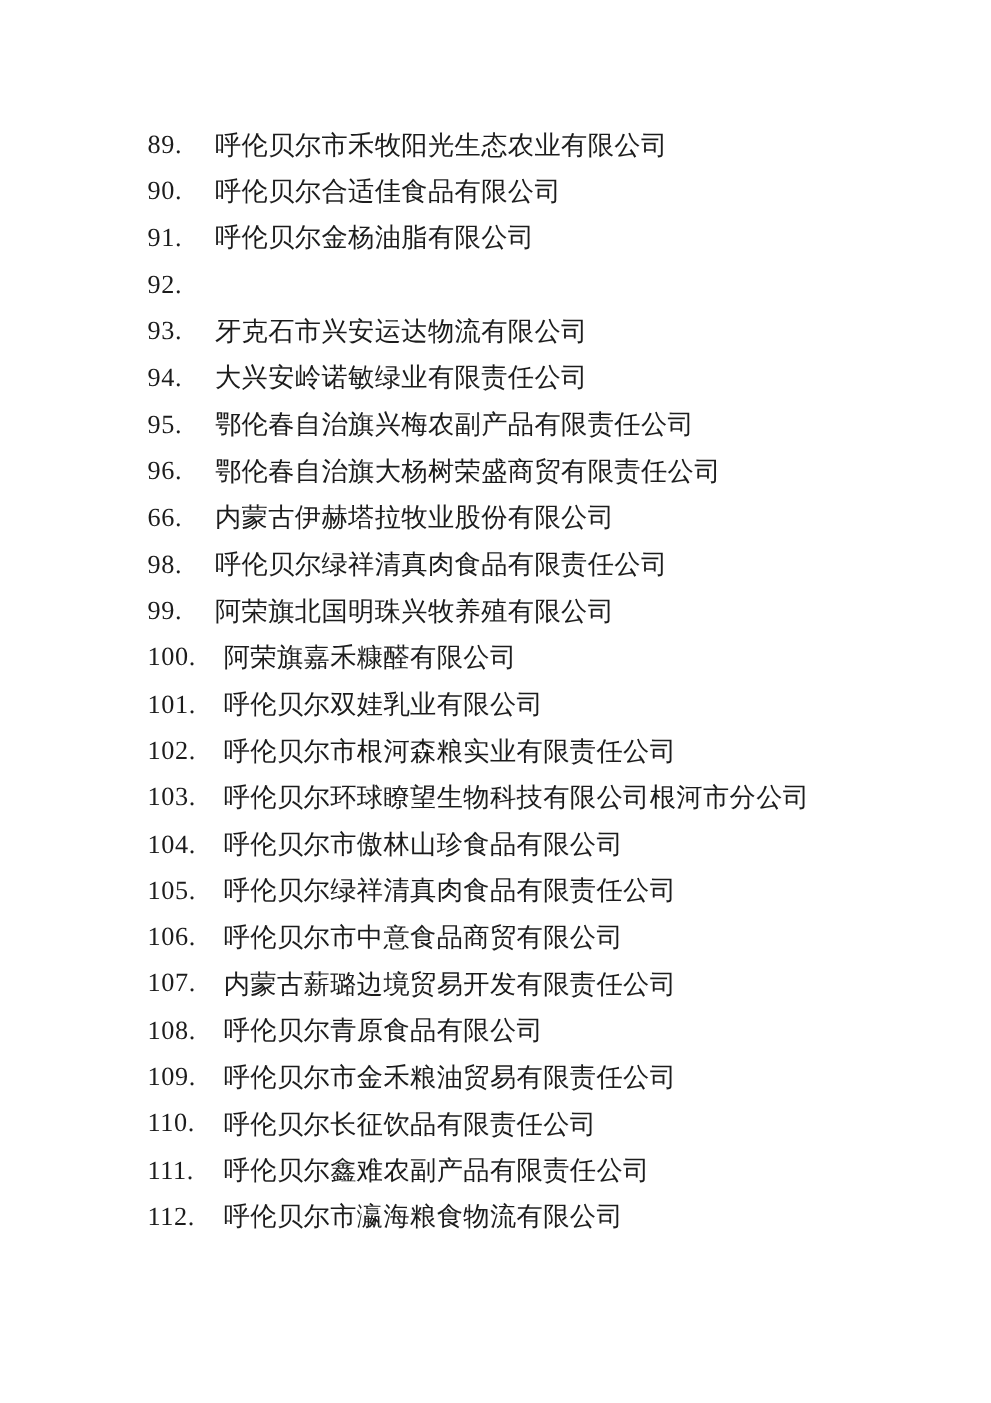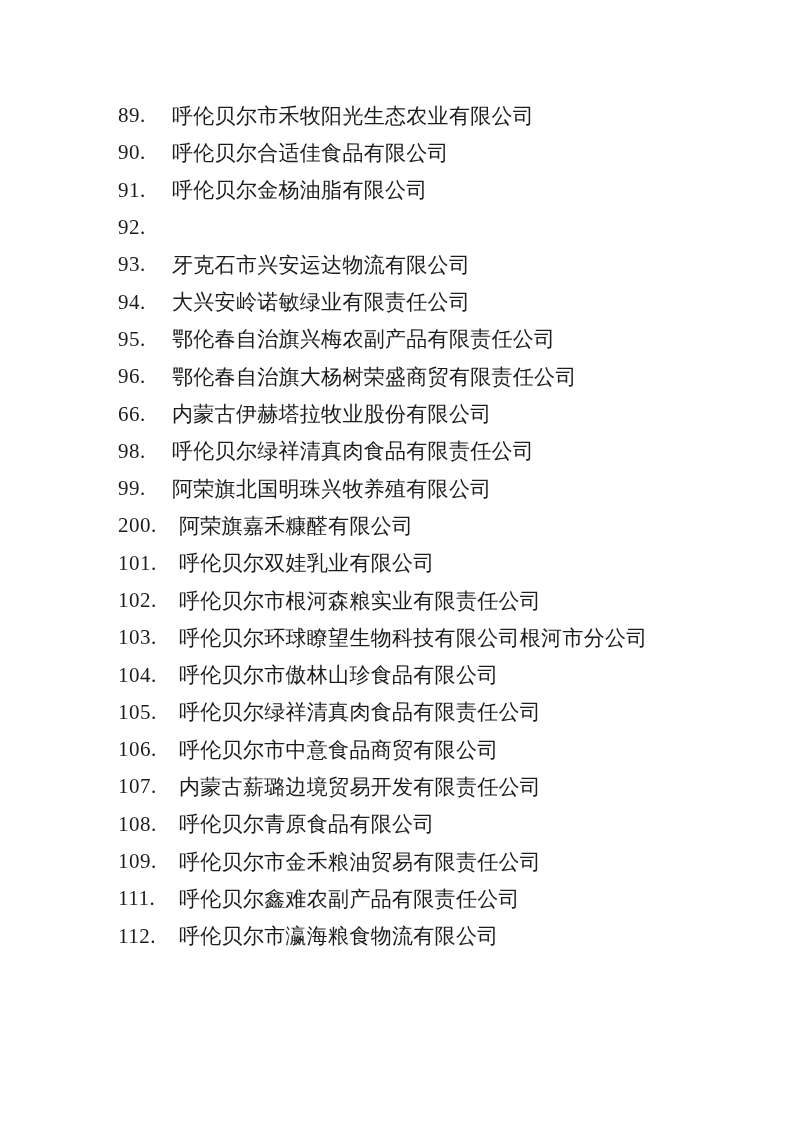--- a/index.html
+++ b/index.html
@@ -86,21 +86,21 @@
       </div>
       <div class="row">
         <span class="num">98.</span>
         <span class="name">呼伦贝尔绿祥清真肉食品有限责任公司</span>
       </div>
       <div class="row">
         <span class="num">99.</span>
         <span class="name">阿荣旗北国明珠兴牧养殖有限公司</span>
       </div>
       <div class="row three-digit">
-        <span class="num">200.</span>
+        <span class="num">100.</span>
         <span class="name">阿荣旗嘉禾糠醛有限公司</span>
       </div>
       <div class="row three-digit">
         <span class="num">101.</span>
         <span class="name">呼伦贝尔双娃乳业有限公司</span>
       </div>
       <div class="row three-digit">
         <span class="num">102.</span>
         <span class="name">呼伦贝尔市根河森粮实业有限责任公司</span>
       </div>
@@ -126,20 +126,24 @@
       </div>
       <div class="row three-digit">
         <span class="num">108.</span>
         <span class="name">呼伦贝尔青原食品有限公司</span>
       </div>
       <div class="row three-digit">
         <span class="num">109.</span>
         <span class="name">呼伦贝尔市金禾粮油贸易有限责任公司</span>
       </div>
       <div class="row three-digit">
+        <span class="num">110.</span>
+        <span class="name">呼伦贝尔长征饮品有限责任公司</span>
+      </div>
+      <div class="row three-digit">
         <span class="num">111.</span>
         <span class="name">呼伦贝尔鑫难农副产品有限责任公司</span>
       </div>
       <div class="row three-digit">
         <span class="num">112.</span>
         <span class="name">呼伦贝尔市瀛海粮食物流有限公司</span>
       </div>
     </div>
 </div>
 

